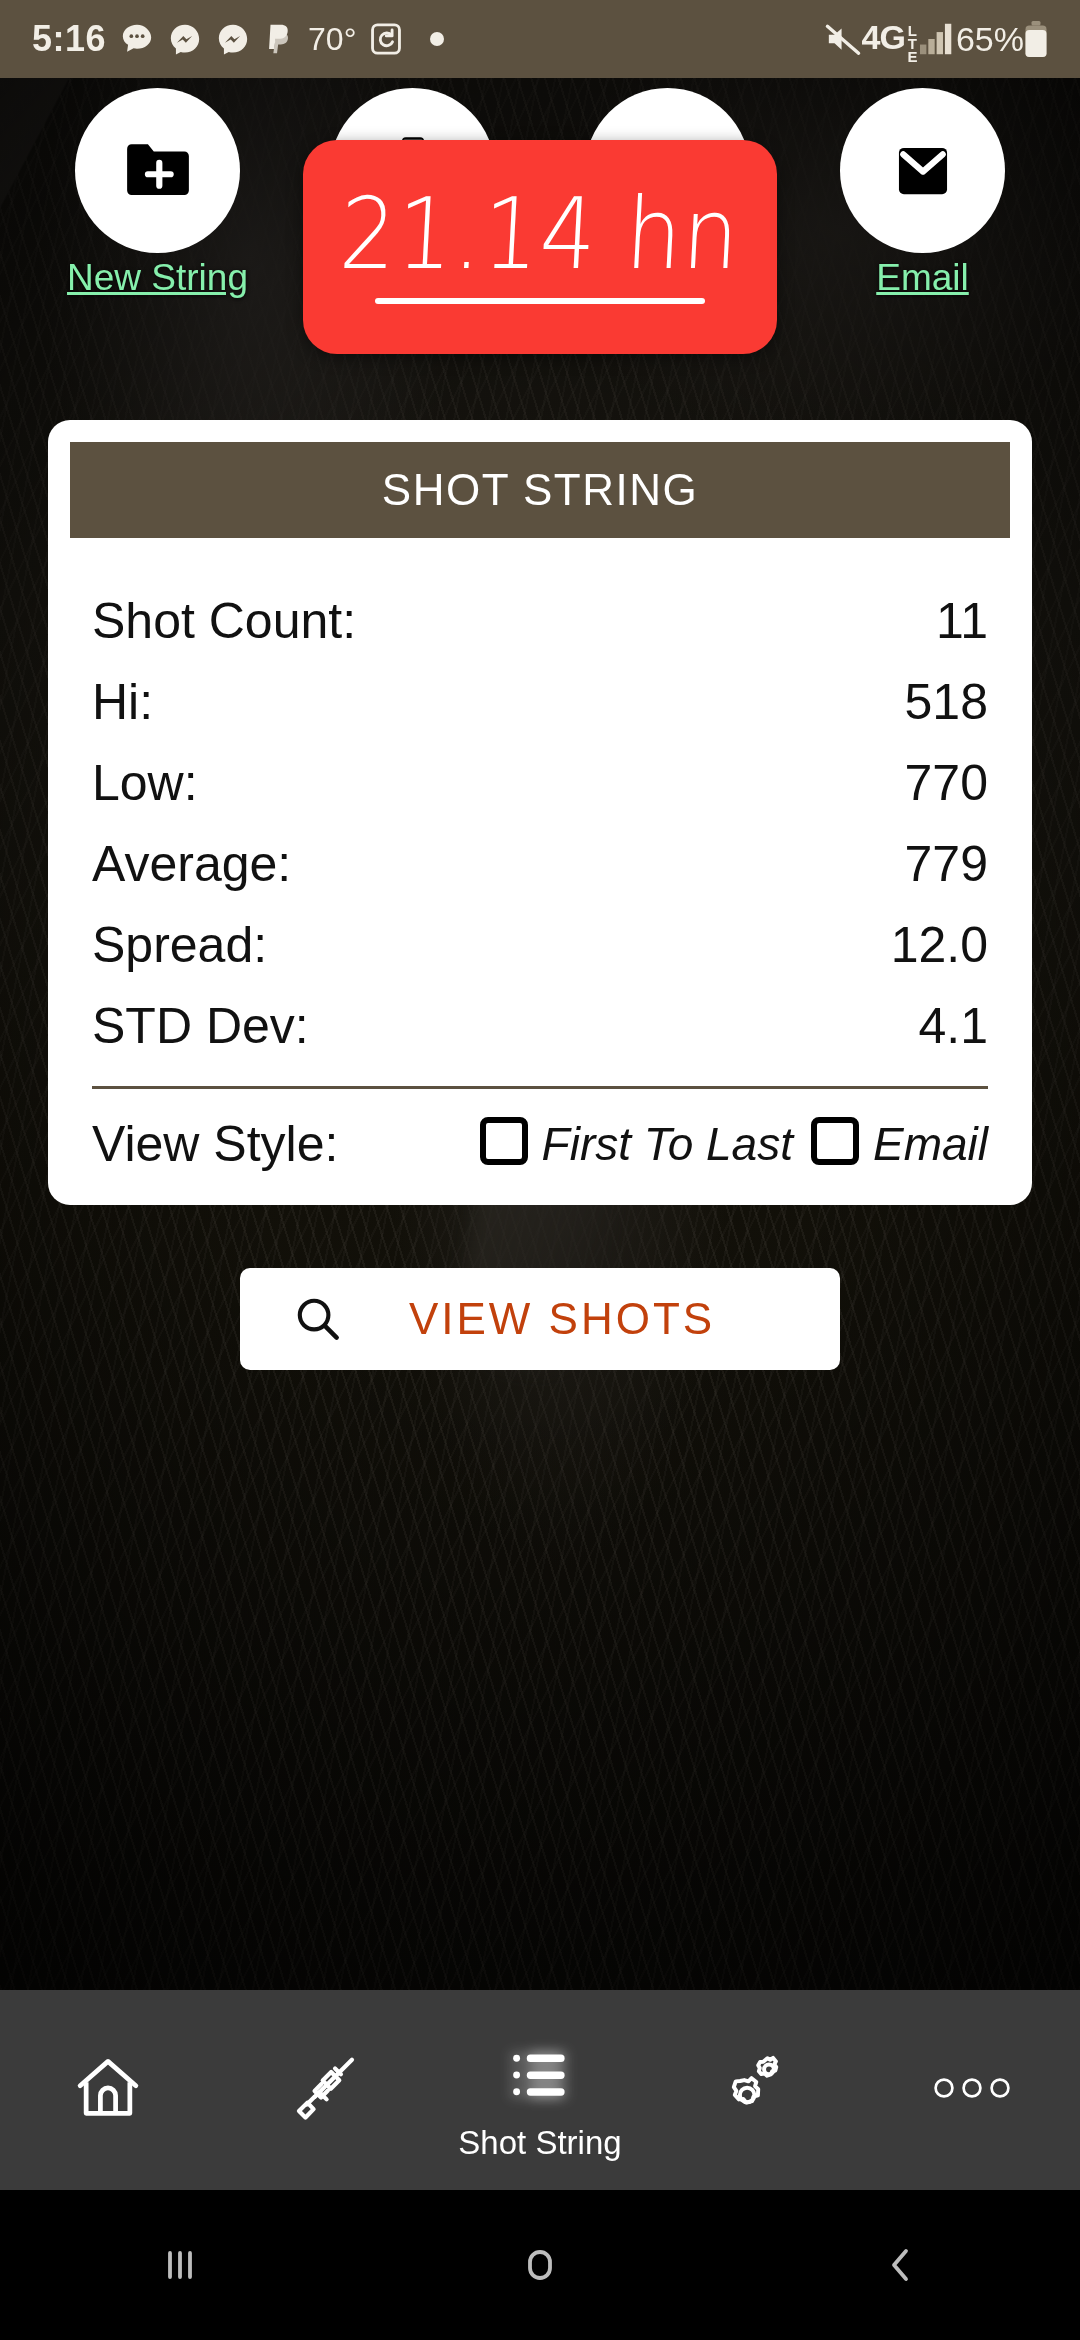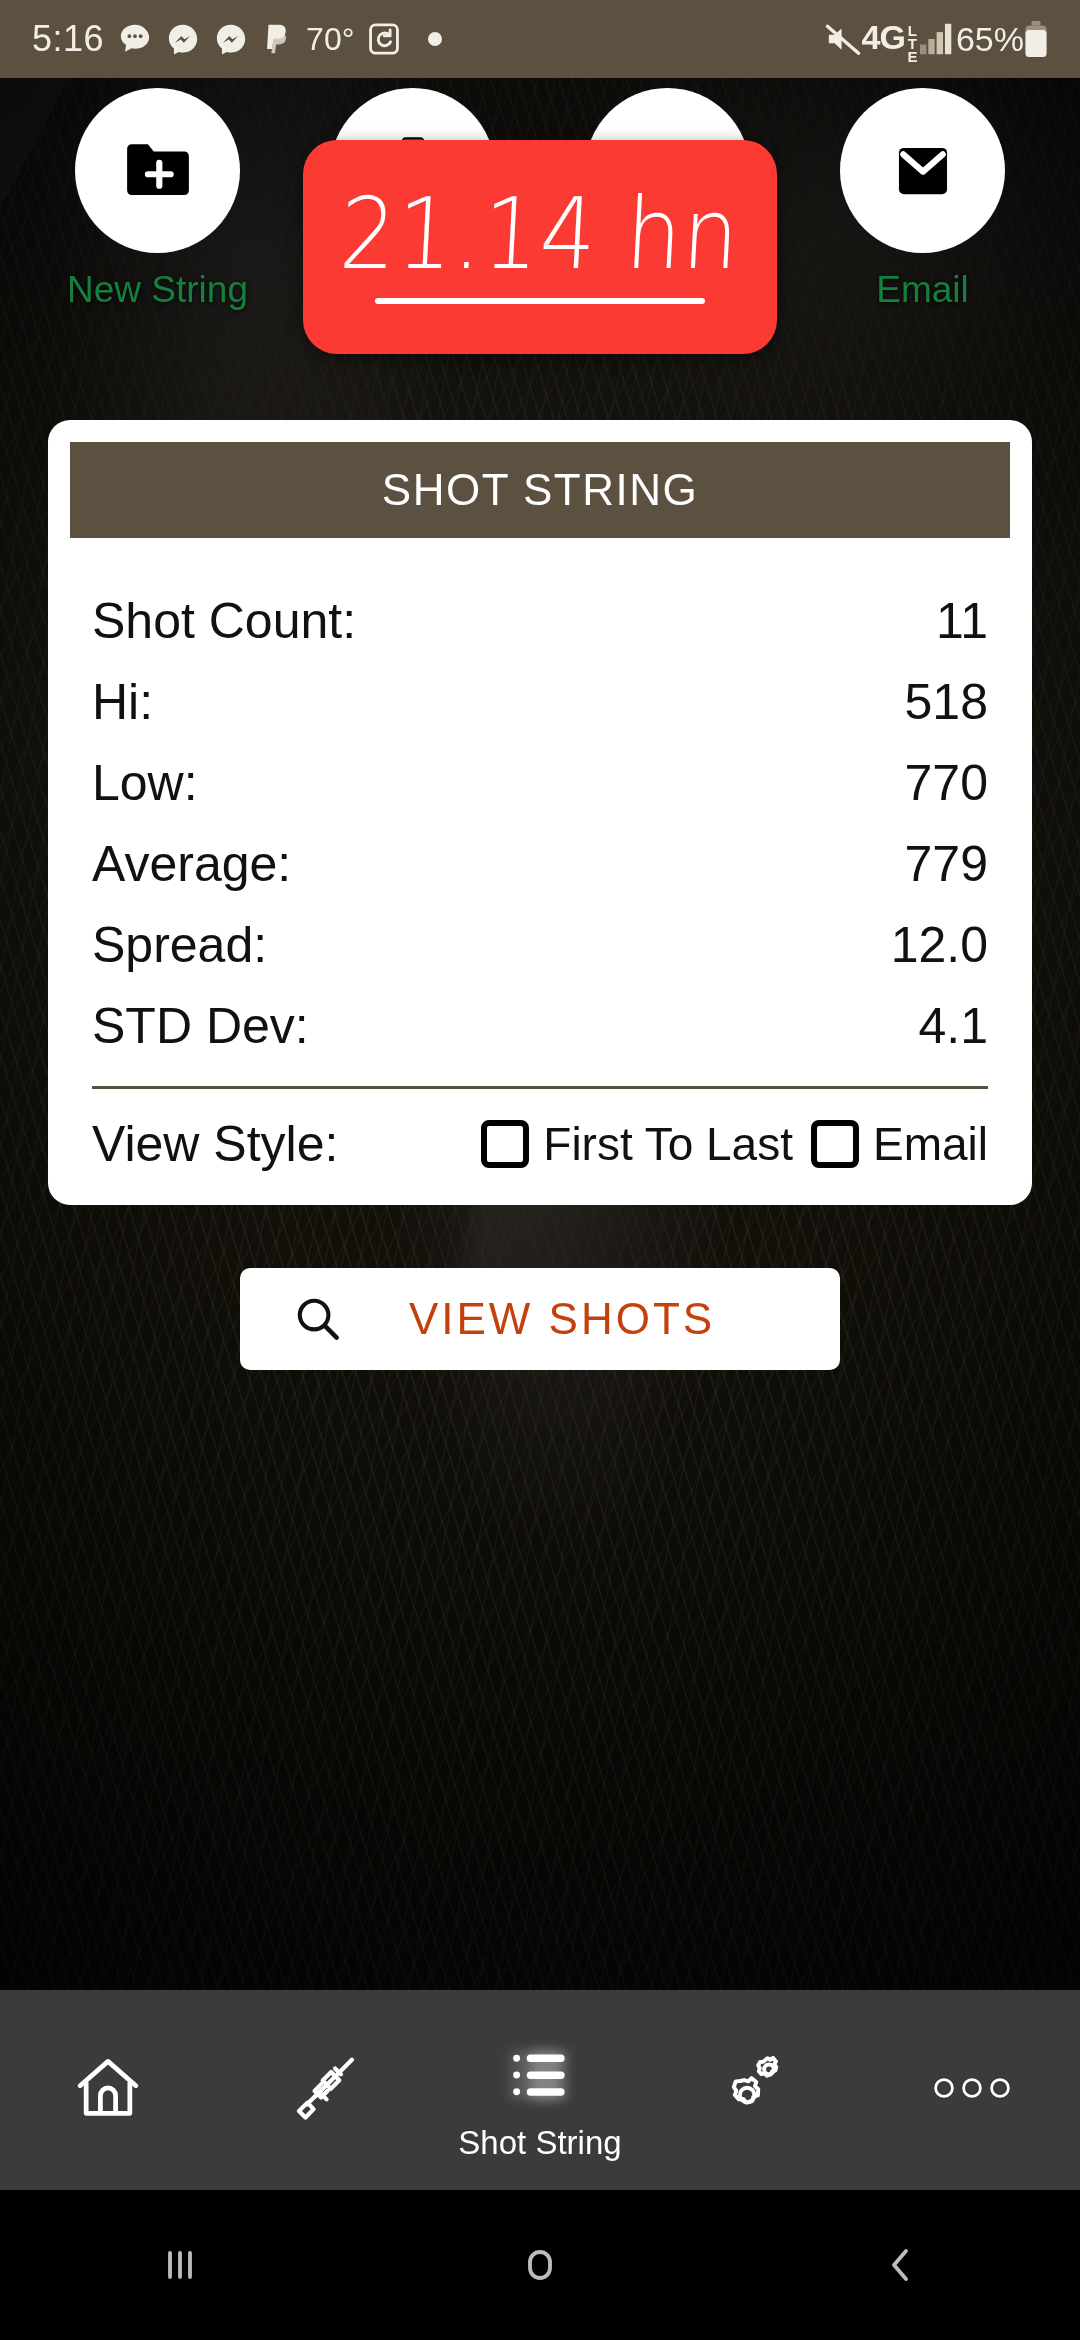--- a/index.html
+++ b/index.html
@@ -42,40 +42,40 @@
   }
 
   
   #statusbar{
     position:absolute; left:0; top:0; width:1080px; height:78px;
     background:#5c5140; display:flex; align-items:center;
     padding:0 32px; color:#f2eee6;
   }
   .sb-left{ display:flex; align-items:center; gap:14px; flex:1; }
   .sb-right{ display:flex; align-items:center; gap:0; }
-  .sb-time{ font-size:36px; letter-spacing:.5px; font-weight:400; }
+  .sb-time{ font-size:36px; letter-spacing:.5px; font-weight:700; }
   .sb-temp{ font-size:32px; }
   .sb-batt{ font-size:34px; }
   .ic{ display:inline-block; }
   .ic svg{ display:block; }
 
   
   #topbar{
     position:absolute; left:0; top:88px; width:1080px; height:260px;
     display:flex; justify-content:space-around; align-items:flex-start;
     padding:0 30px;
   }
   .act{ width:190px; display:flex; flex-direction:column; align-items:center; }
   .act-circle{
     width:165px; height:165px; border-radius:50%;
     background:#fff; display:flex; align-items:center; justify-content:center;
   }
   .act-label{
-    margin-top:16px; color:#15803d; font-size:37px; text-align:center;
-    text-shadow:0 1px 4px rgba(0,0,0,.9); white-space:nowrap;
+    margin-top:4px; color:#86efac; font-size:37px; text-align:center;
+    text-shadow:0 1px 4px rgba(0,0,0,.9); white-space:nowrap;text-decoration:underline;
   }
 
   
   #overlay{
     position:absolute; left:303px; top:140px; width:474px; height:214px;
     background:#fa3a33; border-radius:34px;
     display:flex; align-items:center; justify-content:center;
     flex-direction:column; z-index:30;
     box-shadow:0 4px 16px rgba(0,0,0,.45);
   }
@@ -106,21 +106,21 @@
   }
   .stat-label{ text-align:left;margin-top:9px; }
   .stat-value{ text-align:left; }
   #divider{ height:3px; background:#5c5140; margin:24px 22px 0 22px; }
   #viewstyle{
     display:flex; align-items:center; padding:26px 22px 6px 22px;
     font-size:50px; color:#111;
   }
   #viewstyle .vs-label{ flex:0 0 auto; }
   .vs-opts{ flex:1; display:flex; justify-content:flex-end; align-items:center; gap:18px; }
-  .vs-opt{ display:flex; align-items:center; gap:14px; }
+  .vs-opt{ display:flex; gap:14px;font-style:italic; }
   .cbox{
     width:48px; height:48px; border:6px solid #000; border-radius:8px;
     background:#fff; flex:0 0 auto;
   }
   .vs-text{ font-size:46px; color:#111; white-space:nowrap; }
 
   
   #viewshots{
     position:absolute; left:240px; top:1268px; width:600px; height:102px;
     background:#fff; border-radius:10px;

